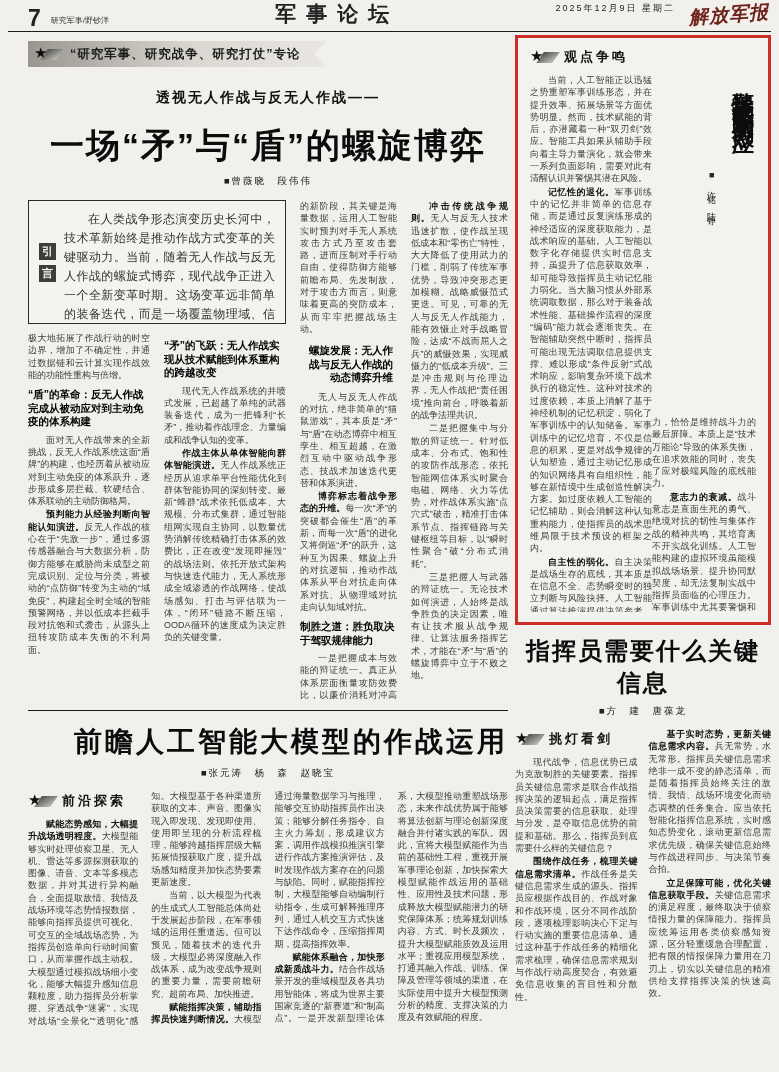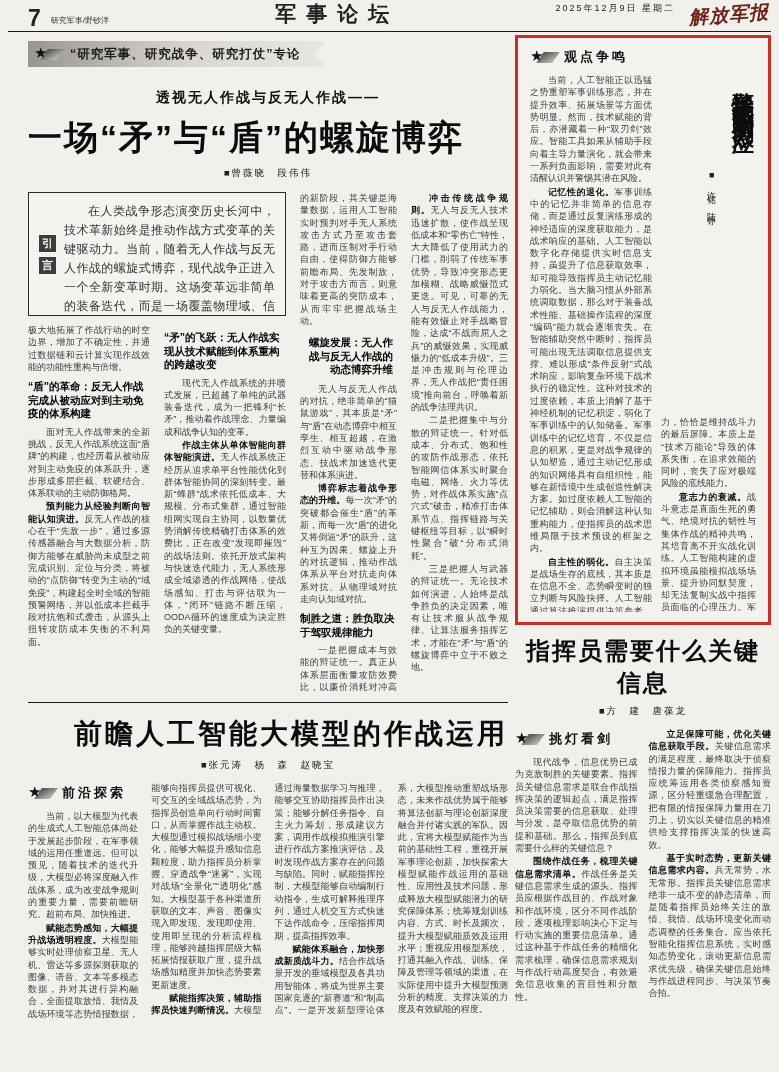--- a/index.html
+++ b/index.html
@@ -37,21 +37,21 @@
   .badge-label { font-size:13px; font-weight:700; letter-spacing:3px; color:#111; }
 
   .series-ribbon { display:inline-flex; align-items:center; gap:8px; margin-top:6px;
                    background:linear-gradient(90deg,#98968f,#d9d7d0 55%,#e9e7e1);
                    clip-path:polygon(0 0,100% 0,calc(100% - 12px) 50%,100% 100%,0 100%);
                    padding:4px 26px 4px 6px; }
   .series-ribbon .txt { font-size:12.5px; font-weight:700; color:#1d1d1d; letter-spacing:1px; }
 
   
   .kicker { text-align:center; font-size:14px; font-weight:700; letter-spacing:2px; margin-top:22px; color:#111; }
-  .headline { font-size:34px; font-weight:700; letter-spacing:2px; margin-top:8px; color:#0c0c0c; }
+  .headline { text-align:center; font-size:34px; font-weight:700; letter-spacing:2px; margin-top:16px; color:#0c0c0c; }
   .byline { text-align:center; font-size:9.5px; letter-spacing:2px; margin-top:6px; color:#222; }
 
   .main-body { display:flex; gap:14px; margin-top:12px; height:500px; overflow:hidden; }
   .left-half { width:258px; flex:0 0 auto; }
   .ncol { flex:1; min-width:0; height:100%; overflow:hidden; }
   .two-cols { display:flex; gap:14px; height:368px; overflow:hidden; margin-top:8px; }
   .two-cols .c { flex:1; min-width:0; overflow:hidden; }
 
   .intro-box { border:1px solid #2b2b2b; background:#f4f3ef; padding:9px 10px; height:124px;
                display:flex; gap:8px; overflow:hidden; }
@@ -62,21 +62,21 @@
 
   
   .p { font-size:9px; line-height:12.3px; text-align:justify; color:#3b3b3b; text-indent:2em; margin:0 0 1px; }
   .p b { color:#111; }
   .p.pc { text-indent:0; }
   .h { font-size:10.5px; font-weight:700; line-height:13.5px; color:#000; margin:7px 0 5px; }
   .h.hc { text-align:right; margin:9px 4px 6px; }
 
   
   .opinion { border:3px solid #cb2e26; background:#f3f2ee; height:590px; padding:8px 12px 10px; overflow:hidden; }
-  .op-content { display:flex; gap:9px; height:538px; overflow:hidden; }
+  .op-content { display:flex; height:538px; overflow:hidden; }
   .op-left { width:122px; flex:0 0 auto; overflow:hidden; }
   .op-right { flex:1; min-width:0; display:flex; flex-direction:column; }
   .op-title-row { display:flex; justify-content:flex-end; gap:12px; height:334px; overflow:hidden; }
   .op-authors { writing-mode:vertical-rl; text-orientation:upright; font-size:9px; letter-spacing:4px;
                 margin-top:96px; color:#222; }
   .op-title { writing-mode:vertical-rl; text-orientation:upright; font-size:22px; font-weight:700;
               letter-spacing:3px; color:#0d0d0d; line-height:1.2; }
   .op-cont { flex:1; overflow:hidden; margin-top:8px; }
 
   
@@ -164,22 +164,22 @@
         <h2 class="bl-title">前瞻人工智能大模型的作战运用</h2>
         <div class="byline">■张元涛　杨　森　赵晓宝</div>
         <div class="bl-cols">
           <div class="badge in-col-badge">
             <span class="star-flag">
                 <span class="fl"></span>
                 <span class="st">★</span>
               </span>
             <span class="badge-label">前沿探索</span>
           </div>
-        <div class="p">当前，以大模型为代表的生成式人工智能总体尚处于发展起步阶段，在军事领域的运用任重道远。但可以预见，随着技术的迭代升级，大模型必将深度融入作战体系，成为改变战争规则的重要力量，需要前瞻研究、超前布局、加快推进。</div>
-            <div class="p"><b>赋能态势感知，大幅提升战场透明程度。</b>大模型能够实时处理侦察卫星、无人机、雷达等多源探测获取的图像、语音、文本等多模态数据，并对其进行异构融合，全面提取敌情、我情及战场环境等态势情报数据，能够向指挥员提供可视化、可交互的全域战场态势，为指挥员创造单向行动时间窗口，从而掌握作战主动权。大模型通过模拟战场细小变化，能够大幅提升感知信息颗粒度，助力指挥员分析掌握、穿透战争“迷雾”，实现对战场“全景化”“透明化”感知。大模型基于各种渠道所获取的文本、声音、图像实现入即发现、发现即使用、使用即呈现的分析流程梳理，能够跨越指挥层级大幅拓展情报获取广度，提升战场感知精度并加快态势要素更新速度。</div>
+        <div class="p"><b>赋能态势感知，大幅提升战场透明程度。</b>大模型能够实时处理侦察卫星、无人机、雷达等多源探测获取的图像、语音、文本等多模态数据，并对其进行异构融合，全面提取敌情、我情及战场环境等态势情报数据，能够向指挥员提供可视化、可交互的全域战场态势，为指挥员创造单向行动时间窗口，从而掌握作战主动权。大模型通过模拟战场细小变化，能够大幅提升感知信息颗粒度，助力指挥员分析掌握、穿透战争“迷雾”，实现对战场“全景化”“透明化”感知。大模型基于各种渠道所获取的文本、声音、图像实现入即发现、发现即使用、使用即呈现的分析流程梳理，能够跨越指挥层级大幅拓展情报获取广度，提升战场感知精度并加快态势要素更新速度。</div>
+            <div class="p">当前，以大模型为代表的生成式人工智能总体尚处于发展起步阶段，在军事领域的运用任重道远。但可以预见，随着技术的迭代升级，大模型必将深度融入作战体系，成为改变战争规则的重要力量，需要前瞻研究、超前布局、加快推进。</div>
             <div class="p"><b>赋能指挥决策，辅助指挥员快速判断情况。</b>大模型通过海量数据学习与推理，能够交互协助指挥员作出决策；能够分解任务指令、自主火力筹划，形成建议方案，调用作战模拟推演引擎进行作战方案推演评估，及时发现作战方案存在的问题与缺陷。同时，赋能指挥控制，大模型能够自动编制行动指令，生成可解释推理序列，通过人机交互方式快速下达作战命令，压缩指挥周期，提高指挥效率。</div>
             <div class="p"><b>赋能体系融合，加快形成新质战斗力。</b>结合作战场景开发的垂域模型及各具功用智能体，将成为世界主要国家竞逐的“新赛道”和“制高点”。一是开发新型理论体系，大模型推动重塑战场形态，未来作战优势属于能够将算法创新与理论创新深度融合并付诸实践的军队。因此，宜将大模型赋能作为当前的基础性工程，重视开展军事理论创新，加快探索大模型赋能作战运用的基础性、应用性及技术问题，形成释放大模型赋能潜力的研究保障体系；统筹规划训练内容、方式、时长及频次，提升大模型赋能质效及运用水平；重视应用模型系统，打通其融入作战、训练、保障及管理等领域的渠道，在实际使用中提升大模型预测分析的精度、支撑决策的力度及有效赋能的程度。</div>
           </div>
       </section>
     </div>
 
     <div class="right-stack">
 
       <aside class="opinion">
         <div class="badge">
@@ -214,19 +214,19 @@
         <div class="br-cols">
           <div class="badge in-col-badge">
             <span class="star-flag">
                 <span class="fl"></span>
                 <span class="st">★</span>
               </span>
             <span class="badge-label">挑灯看剑</span>
           </div>
         <div class="p">现代战争，信息优势已成为克敌制胜的关键要素。指挥员关键信息需求是联合作战指挥决策的逻辑起点，满足指挥员决策需要的信息获取、处理与分发，是夺取信息优势的前提和基础。那么，指挥员到底需要什么样的关键信息？</div>
             <div class="p"><b>围绕作战任务，梳理关键信息需求清单。</b>作战任务是关键信息需求生成的源头。指挥员应根据作战目的、作战对象和作战环境，区分不同作战阶段，逐项梳理影响决心下定与行动实施的重要信息清单。通过这种基于作战任务的精细化需求梳理，确保信息需求规划与作战行动高度契合，有效避免信息收集的盲目性和分散性。</div>
+            <div class="p"><b>基于实时态势，更新关键信息需求内容。</b>兵无常势，水无常形。指挥员关键信息需求绝非一成不变的静态清单，而是随着指挥员始终关注的敌情、我情、战场环境变化而动态调整的任务集合。应当依托智能化指挥信息系统，实时感知态势变化，滚动更新信息需求优先级，确保关键信息始终与作战进程同步、与决策节奏合拍。</div>
             <div class="p"><b>立足保障可能，优化关键信息获取手段。</b>关键信息需求的满足程度，最终取决于侦察情报力量的保障能力。指挥员应统筹运用各类侦察感知资源，区分轻重缓急合理配置，把有限的情报保障力量用在刀刃上，切实以关键信息的精准供给支撑指挥决策的快速高效。</div>
-            <div class="p"><b>基于实时态势，更新关键信息需求内容。</b>兵无常势，水无常形。指挥员关键信息需求绝非一成不变的静态清单，而是随着指挥员始终关注的敌情、我情、战场环境变化而动态调整的任务集合。应当依托智能化指挥信息系统，实时感知态势变化，滚动更新信息需求优先级，确保关键信息始终与作战进程同步、与决策节奏合拍。</div>
           </div>
       </section>
     </div>
   </div>
 </div>
 
 </body></html>

